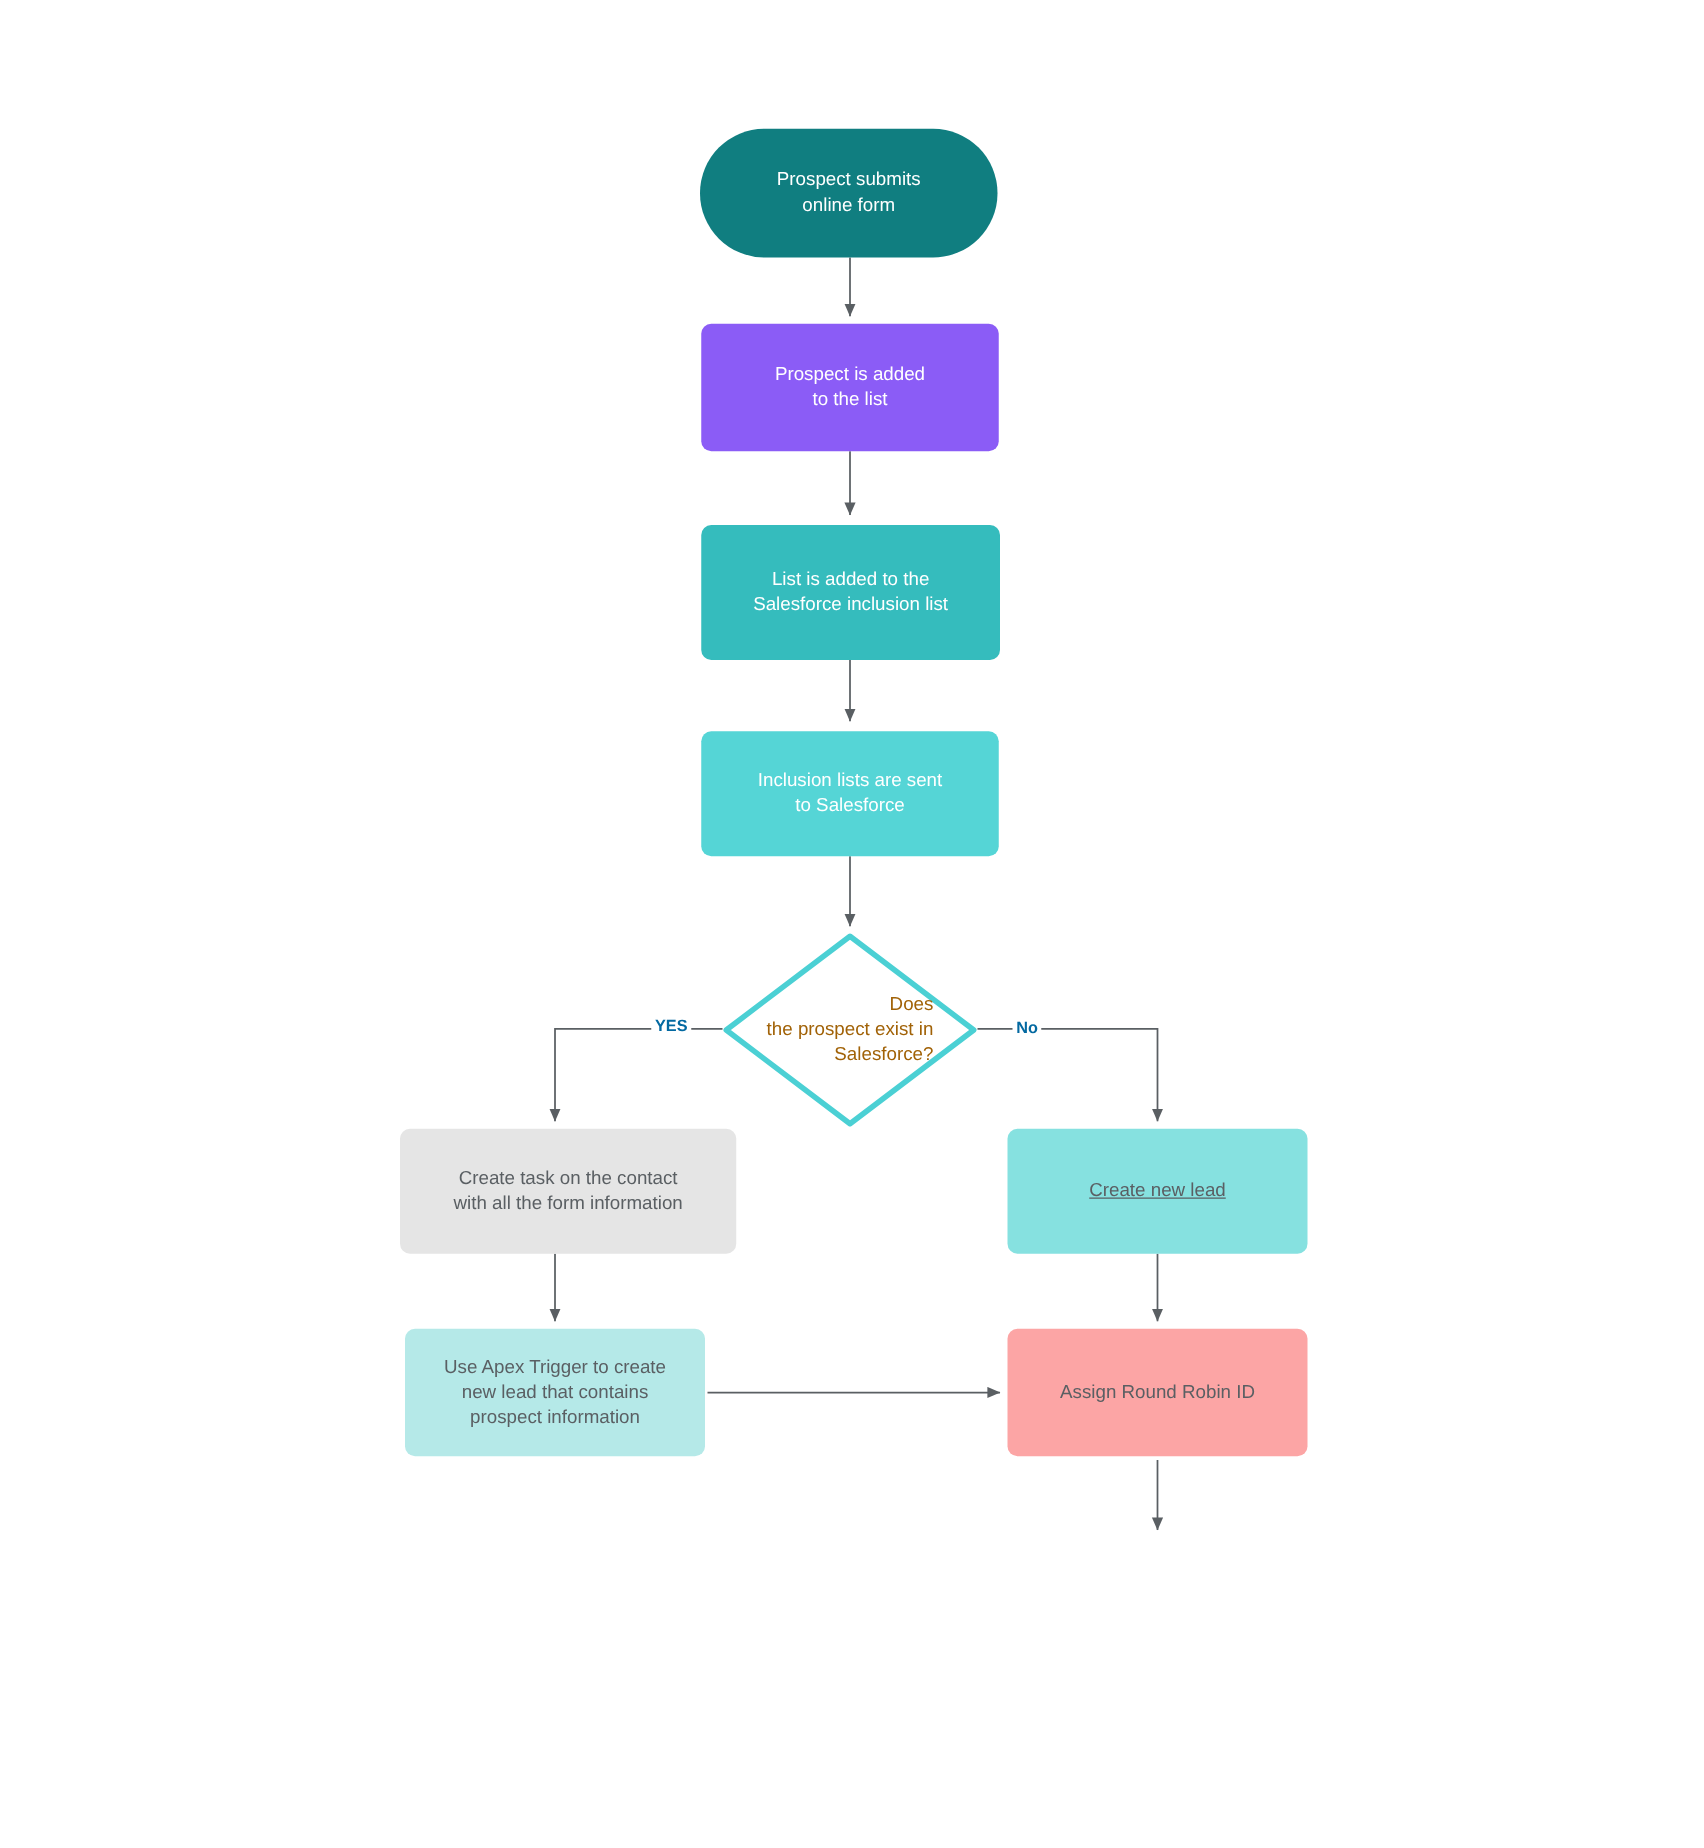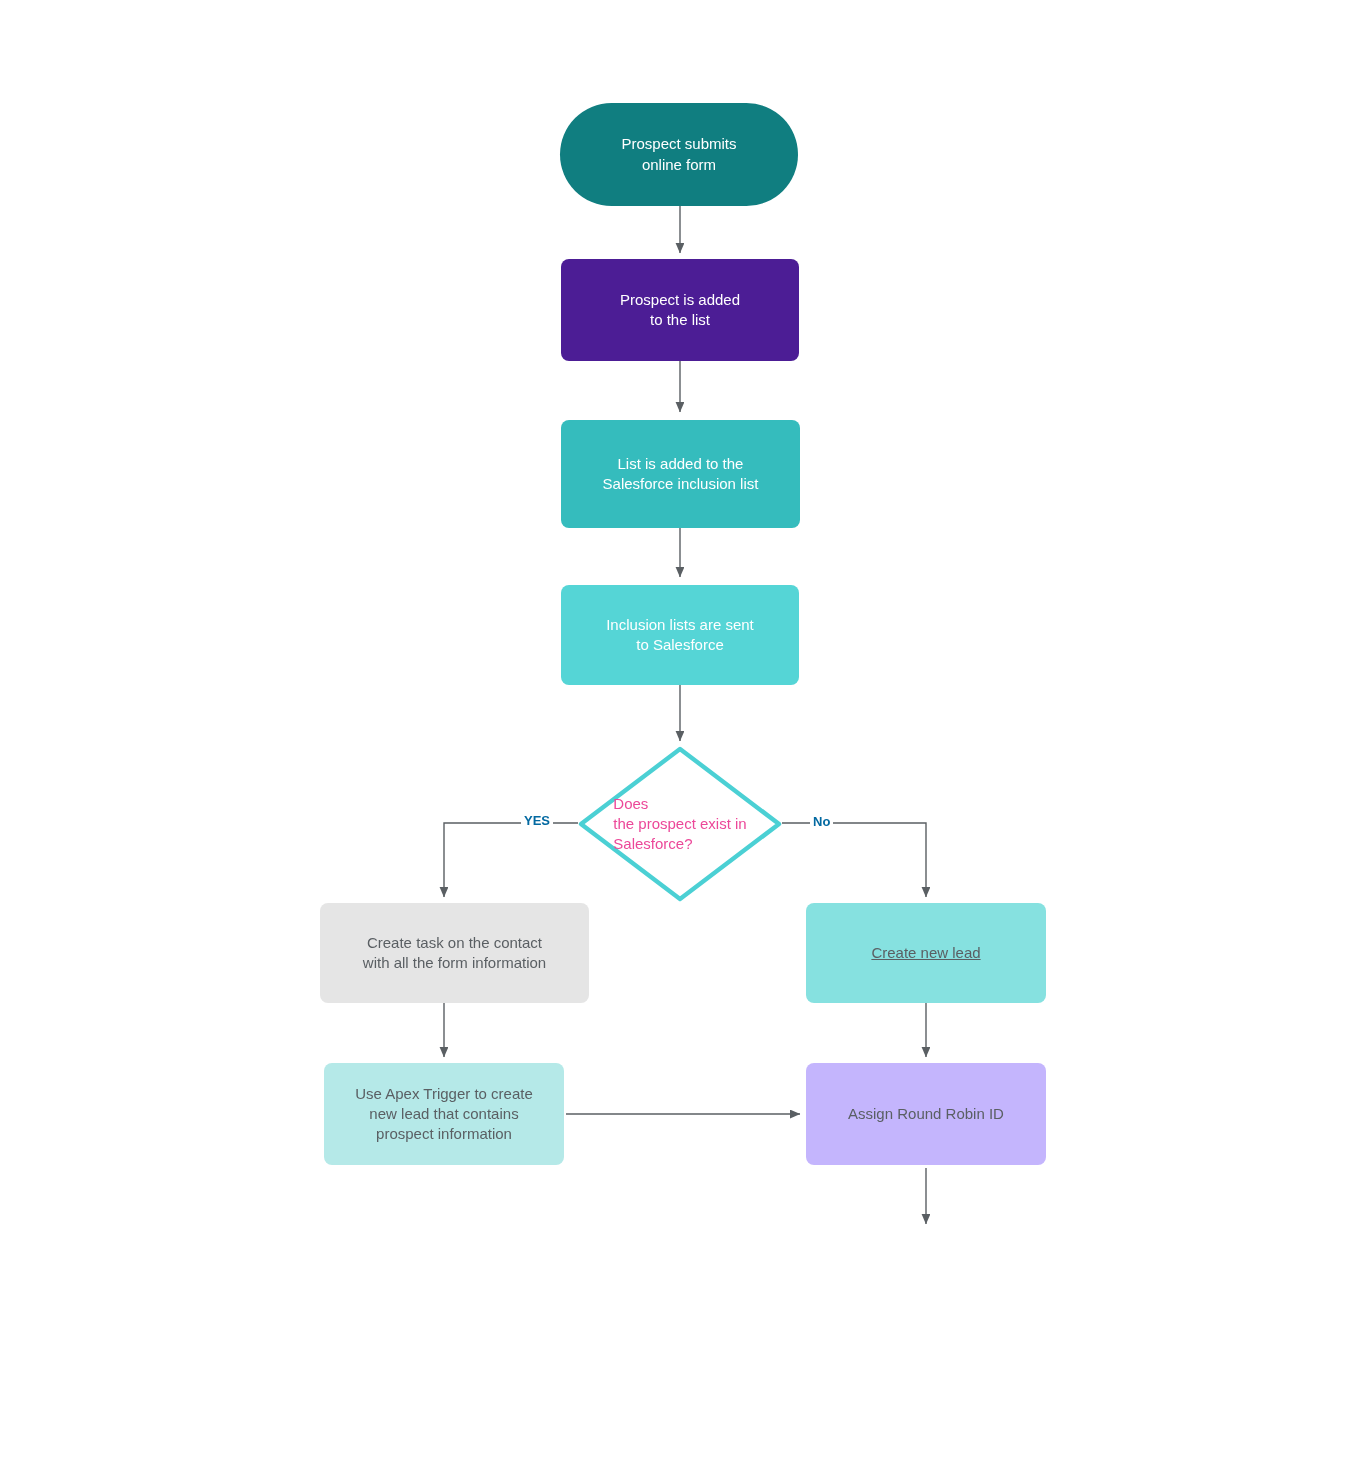--- a/index.html
+++ b/index.html
@@ -48,24 +48,24 @@
     overflow: visible;
   }
   .diamond-label {
     position: absolute;
     left: 0; top: 0;
     width: 100%;
     height: 100%;
     display: flex;
     align-items: center;
     justify-content: center;
-    text-align: left;
+    text-align: right;
     font-size: 15px;
     line-height: 1.35;
-    color: #ec4899;
+    color: #a16207;
     white-space: pre-line;
     pointer-events: none;
   }
 
   #edges {
     position: absolute;
     left: 0; top: 0;
     width: 1363px;
     height: 1478px;
     pointer-events: none;
@@ -103,21 +103,21 @@
       <path d="M566,1114 L800,1114"></path>
       <path d="M926,1168 L926,1224"></path>
     </g>
   </svg>
 
   <div class="node shape-terminator text-light" style="left:560px; top:103px; width:238px; height:103px; background:#107e80;">
     <span class="label">Prospect submits
 online form</span>
   </div>
 
-  <div class="node shape-process text-light" style="left:561px; top:259px; width:238px; height:102px; background:#4c1d95;">
+  <div class="node shape-process text-light" style="left:561px; top:259px; width:238px; height:102px; background:#8b5cf6;">
     <span class="label">Prospect is added
 to the list</span>
   </div>
 
   <div class="node shape-process text-light" style="left:561px; top:420px; width:239px; height:108px; background:#35bcbd;">
     <span class="label">List is added to the
 Salesforce inclusion list</span>
   </div>
 
   <div class="node shape-process text-light" style="left:561px; top:585px; width:238px; height:100px; background:#55d5d6;">
@@ -142,21 +142,21 @@
   <div class="node shape-process text-dark" style="left:806px; top:903px; width:240px; height:100px; background:#86e1e0;text-decoration:underline;">
     <span class="label">Create new lead</span>
   </div>
 
   <div class="node shape-process text-dark" style="left:324px; top:1063px; width:240px; height:102px; background:#b5e9e8;">
     <span class="label">Use Apex Trigger to create
 new lead that contains
 prospect information</span>
   </div>
 
-  <div class="node shape-process text-dark" style="left:806px; top:1063px; width:240px; height:102px; background:#c4b5fd;justify-content:center;">
+  <div class="node shape-process text-dark" style="left:806px; top:1063px; width:240px; height:102px; background:#fca5a5;justify-content:center;">
     <span class="label">Assign Round Robin ID</span>
   </div>
 
 
   <div class="edge-label" style="left:521px; top:813px;">YES</div>
   <div class="edge-label" style="left:810px; top:814px;">No</div>
 
 </div>
 
 </body></html>

